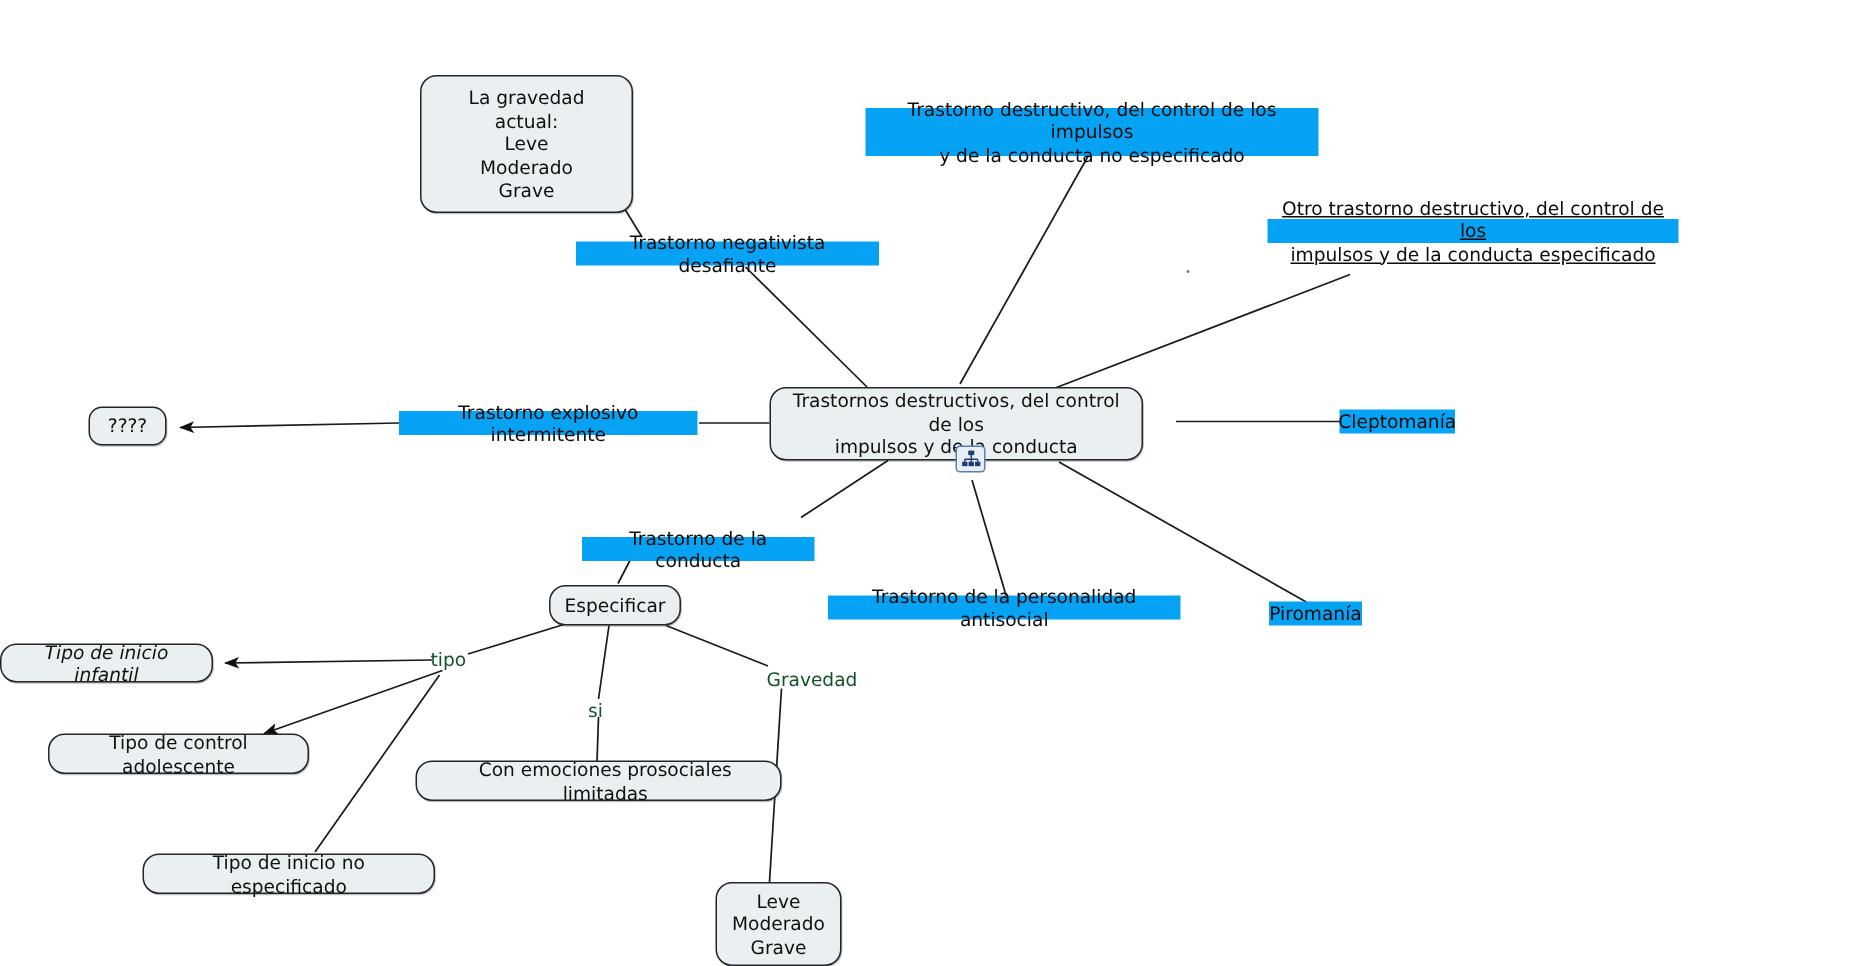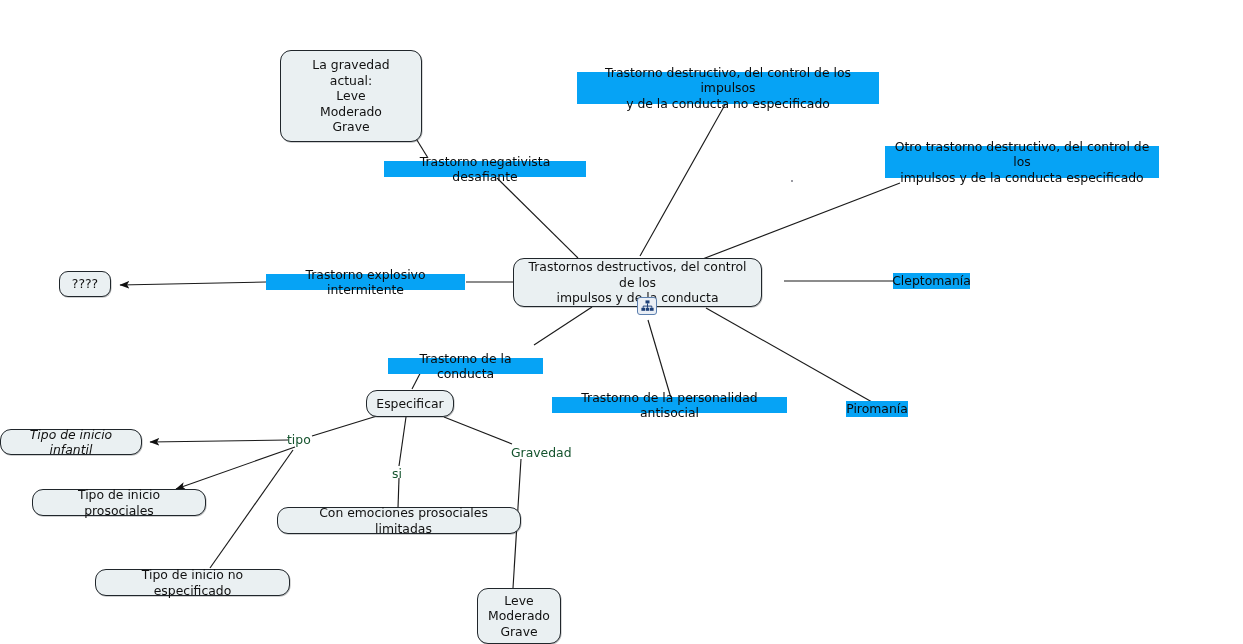--- a/index.html
+++ b/index.html
@@ -163,34 +163,34 @@
       <path d="M6.5,3.4 L6.5,6.1 M2.2,6.1 L10.8,6.1 M2.2,6.1 L2.2,7.8 M6.5,6.1 L6.5,7.8 M10.8,6.1 L10.8,7.8" stroke="#1d3f77" stroke-width="1" fill="none"></path>
     </svg>
   </div>
 
   <div class="node-box tiny" style="left:59px; top:271px; width:52px; height:26px;">????</div>
 
   <div class="node-box" style="left:366px; top:390px; width:88px; height:27px;">Especificar</div>
 
   <div class="node-box" style="left:0px; top:429px; width:142px; height:26px;font-style:italic;">Tipo de inicio infantil</div>
 
-  <div class="node-box" style="left:32px; top:489px; width:174px; height:27px;">Tipo de inicio prosociales</div>
+  <div class="node-box" style="left:32px; top:489px; width:174px; height:27px;">Tipo de control adolescente</div>
 
   <div class="node-box" style="left:95px; top:569px; width:195px; height:27px;">Tipo de inicio no especificado</div>
 
   <div class="node-box" style="left:277px; top:507px; width:244px; height:27px;padding-left:18px;">Con emociones prosociales limitadas</div>
 
   <div class="node-box" style="left:477px; top:588px; width:84px; height:56px;">Leve
 Moderado
 Grave</div>
 
   <div class="hl-label" style="left:577px; top:72px; width:302px; height:32px;">Trastorno destructivo, del control de los impulsos
 y de la conducta no especificado</div>
 
-  <div class="hl-label" style="left:885px; top:146px; width:274px; height:32px;">Otro trastorno destructivo, del control de los
+  <div class="hl-label" style="left:845px; top:146px; width:274px; height:16px;text-decoration:underline;">Otro trastorno destructivo, del control de los
 impulsos y de la conducta especificado</div>
 
   <div class="hl-label" style="left:368px; top:161px; width:202px; height:16px;margin-left:16px;">Trastorno negativista desafiante</div>
 
   <div class="hl-label" style="left:266px; top:274px; width:199px; height:16px;">Trastorno explosivo intermitente</div>
 
   <div class="hl-label" style="left:893px; top:273px; width:77px; height:16px;">Cleptomanía</div>
 
   <div class="hl-label" style="left:388px; top:346px; width:155px; height:16px;margin-top:12px;">Trastorno de la conducta</div>
 

